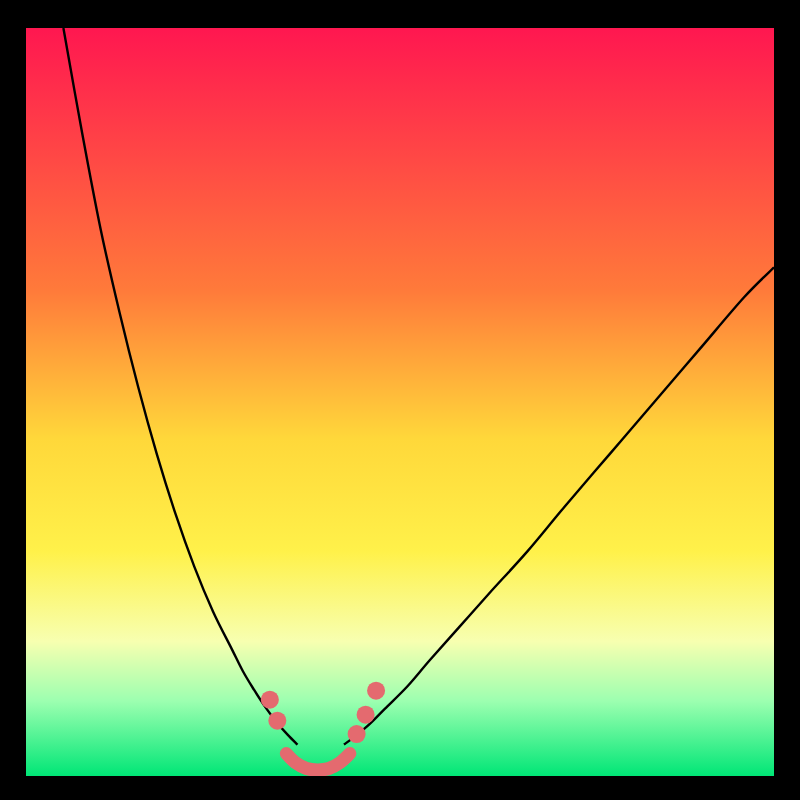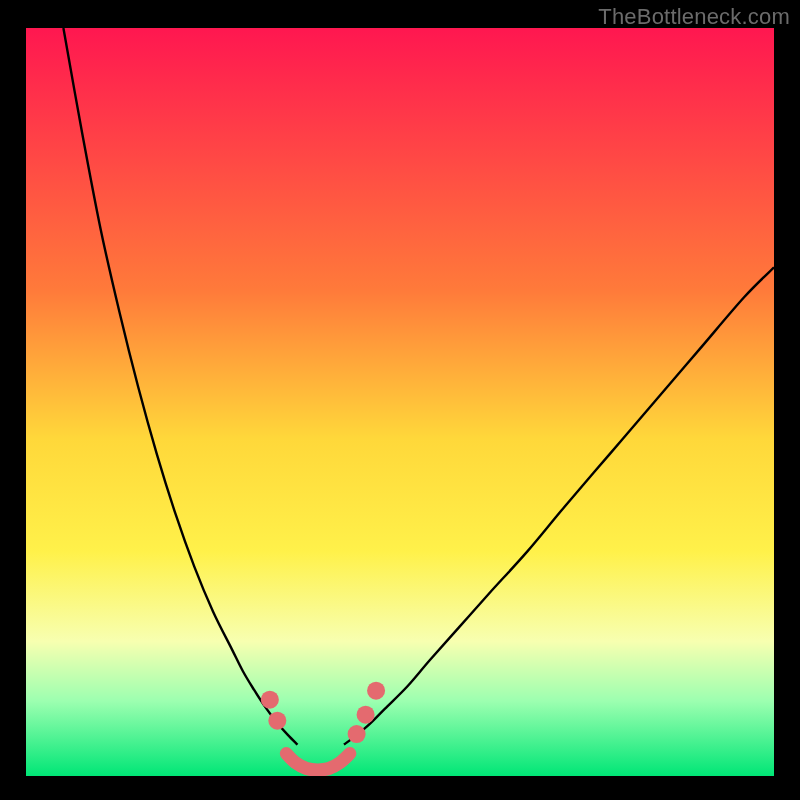--- a/index.html
+++ b/index.html
@@ -27,21 +27,20 @@
     z-index: 10;
   }
   svg {
     display: block;
   }
 </style>
 </head>
 <body>
 
 <div class="chart-wrap">
-  <div class="watermark">TheBottleneck.com</div>
   <svg id="chart-svg" width="800" height="800" viewBox="0 0 800 800">
     <defs>
       <linearGradient id="bg-grad" x1="0" y1="0" x2="0" y2="1">
           <stop offset="0%" stop-color="#ff1750"></stop>
           <stop offset="35%" stop-color="#ff7a3a"></stop>
           <stop offset="55.00000000000001%" stop-color="#ffd83a"></stop>
           <stop offset="70%" stop-color="#fff14a"></stop>
           <stop offset="82%" stop-color="#f7ffb0"></stop>
           <stop offset="90%" stop-color="#9cffb0"></stop>
           <stop offset="100%" stop-color="#00e676"></stop>

